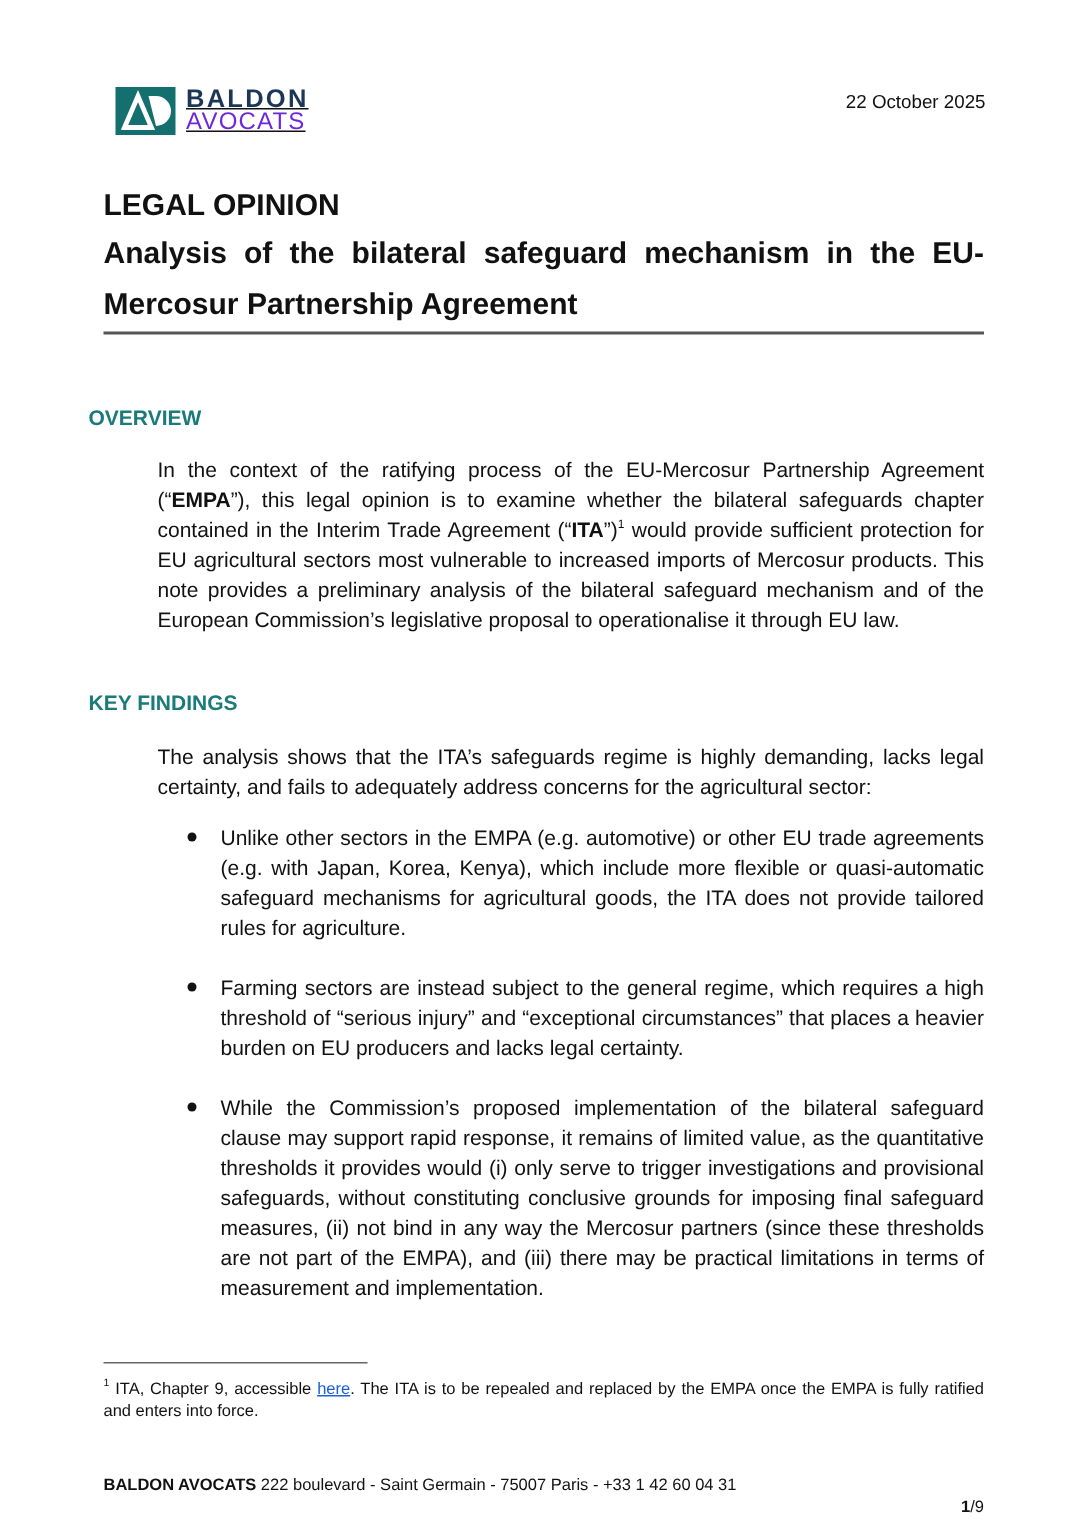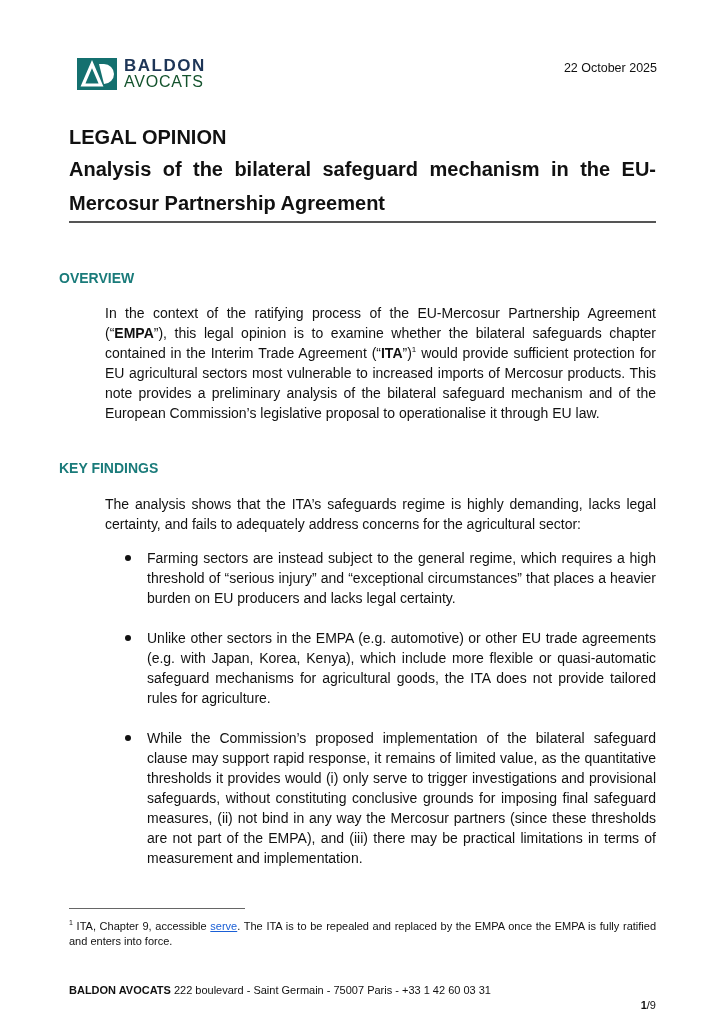--- a/index.html
+++ b/index.html
@@ -3,23 +3,23 @@
 <meta charset="utf-8">
 <style>
   html, body { margin: 0; padding: 0; background: #ffffff; }
   body { width: 725px; height: 1024px; position: relative; overflow: hidden;
          font-family: "Liberation Sans", sans-serif; color: #111; }
   .page { position: absolute; left: 0; top: 0; width: 725px; height: 1024px; }
 
   .logo { position: absolute; left: 77px; top: 57px; display: flex; align-items: center; }
   .logo-mark { width: 40px; height: 32px; background: #14706f; position: relative; }
   .logo-mark svg { position: absolute; left: 0; top: 0; }
-  .logo-text { margin-left: 7px; line-height: 1; }
+  .logo-text { margin-left: 7px; line-height: 1; text-decoration: underline; }
   .logo-line1 { font-size: 17px; font-weight: bold; color: #1d3557; letter-spacing: 1.5px; display: block; }
-  .logo-line2 { font-size: 16px; color: #14532d; letter-spacing: 0.8px; display: block; margin-top: 0px; }
+  .logo-line2 { font-size: 16px; color: #6d28d9; letter-spacing: 0.8px; display: block; margin-top: 0px; }
 
   .date { position: absolute; right: 68px; top: 61px; font-size: 12.5px; color: #111; }
 
   .kicker { position: absolute; left: 69px; top: 126px; font-size: 20px; font-weight: bold; }
   .title { position: absolute; left: 69px; top: 152px; width: 587px; font-size: 20px; font-weight: bold;
            line-height: 34px; text-align: justify; text-align-last: left; margin: 0; }
   .title-rule { position: absolute; left: 69px; top: 221px; width: 587px; height: 2px; background: #555; }
   .commission { position: absolute; left: 69px; top: 236px; font-size: 14px; font-style: italic; }
 
   .section-head { position: absolute; left: 59px; font-size: 14px; font-weight: bold; color: #1a7b7a; }
@@ -70,31 +70,31 @@
 
   <div class="section-head" style="top:270px;">OVERVIEW</div>
   <p class="para" style="top:303px;"><span>In the context of the ratifying process of the EU-Mercosur Partnership Agreement (“</span><b>EMPA</b><span>”), this legal opinion is to examine whether the bilateral safeguards chapter contained in the Interim Trade Agreement (“</span><b>ITA</b><span>”)</span><sup>1</sup><span> would provide sufficient protection for EU agricultural sectors most vulnerable to increased imports of Mercosur products. This note provides a preliminary analysis of the bilateral safeguard mechanism and of the European Commission’s legislative proposal to operationalise it through EU law.</span></p>
 
   <div class="section-head" style="top:460px;">KEY FINDINGS</div>
   <p class="para" style="top:494px;">The analysis shows that the ITA’s safeguards regime is highly demanding, lacks legal certainty, and fails to adequately address concerns for the agricultural sector:</p>
 
   <ul class="bullets" style="top:548px;">
     <li class="bullet">
       <span class="bullet-dot"></span>
-      <span>Farming sectors are instead subject to the general regime, which requires a high threshold of “serious injury” and “exceptional circumstances” that places a heavier burden on EU producers and lacks legal certainty.</span>
+      <span>Unlike other sectors in the EMPA (e.g. automotive) or other EU trade agreements (e.g. with Japan, Korea, Kenya), which include more flexible or quasi-automatic safeguard mechanisms for agricultural goods, the ITA does not provide tailored rules for agriculture.</span>
     </li>
     <li class="bullet">
       <span class="bullet-dot"></span>
-      <span>Unlike other sectors in the EMPA (e.g. automotive) or other EU trade agreements (e.g. with Japan, Korea, Kenya), which include more flexible or quasi-automatic safeguard mechanisms for agricultural goods, the ITA does not provide tailored rules for agriculture.</span>
+      <span>Farming sectors are instead subject to the general regime, which requires a high threshold of “serious injury” and “exceptional circumstances” that places a heavier burden on EU producers and lacks legal certainty.</span>
     </li>
     <li class="bullet">
       <span class="bullet-dot"></span>
       <span>While the Commission’s proposed implementation of the bilateral safeguard clause may support rapid response, it remains of limited value, as the quantitative thresholds it provides would (i) only serve to trigger investigations and provisional safeguards, without constituting conclusive grounds for imposing final safeguard measures, (ii) not bind in any way the Mercosur partners (since these thresholds are not part of the EMPA), and (iii) there may be practical limitations in terms of measurement and implementation.</span>
     </li>
   </ul>
 
   <div class="fn-rule"></div>
-  <p class="footnote"><sup>1</sup><span> ITA, Chapter 9, accessible </span><a href="#">serve</a><span>. The ITA is to be repealed and replaced by the EMPA once the EMPA is fully ratified and enters into force.</span></p>
+  <p class="footnote"><sup>1</sup><span> ITA, Chapter 9, accessible </span><a href="#">here</a><span>. The ITA is to be repealed and replaced by the EMPA once the EMPA is fully ratified and enters into force.</span></p>
 
-  <div class="footer"><b>BALDON AVOCATS</b><span> 222 boulevard - Saint Germain - 75007 Paris - +33 1 42 60 03 31</span></div>
+  <div class="footer"><b>BALDON AVOCATS</b><span> 222 boulevard - Saint Germain - 75007 Paris - +33 1 42 60 04 31</span></div>
   <div class="pager"><b>1</b><span>/9</span></div>
 
 </div>
 
 </body></html>

